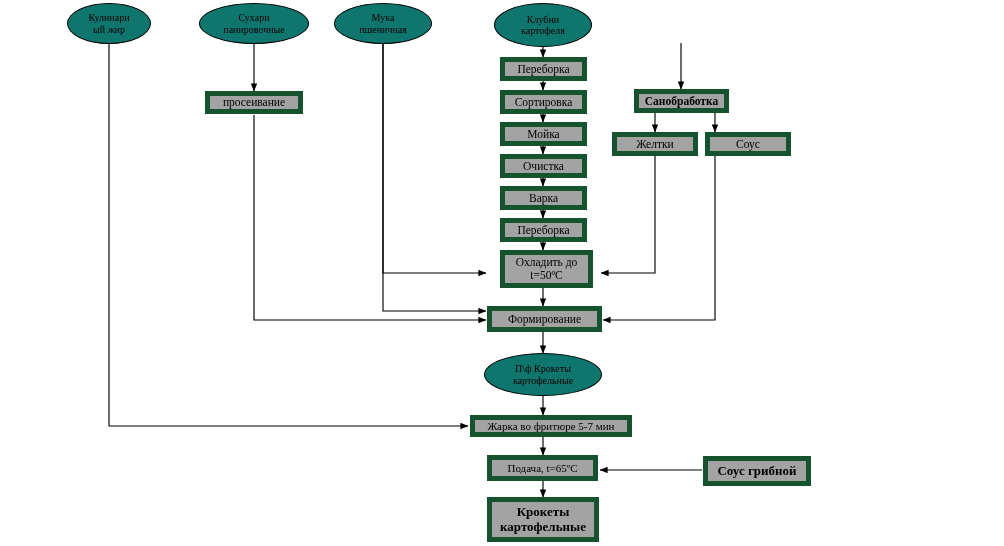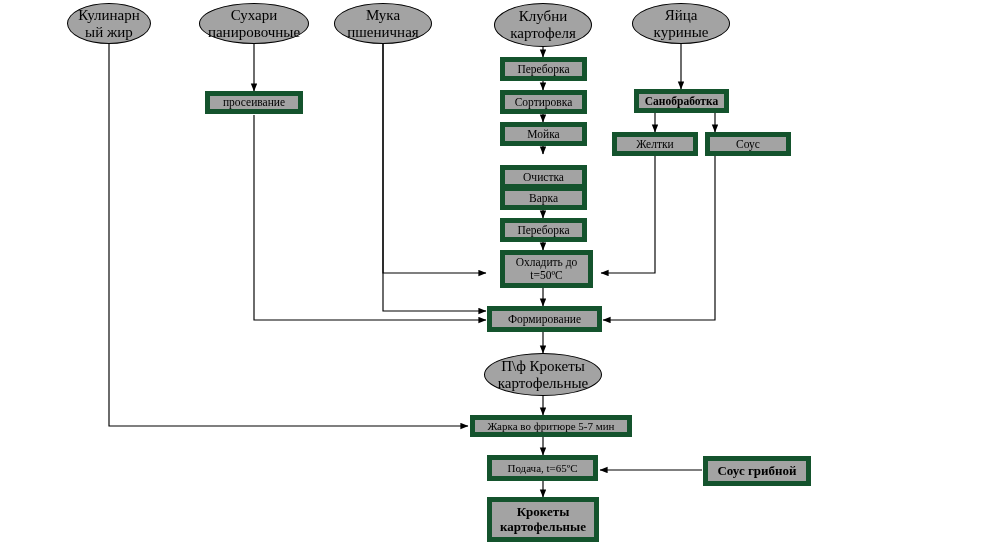--- a/index.html
+++ b/index.html
@@ -35,22 +35,22 @@
     white-space: pre-line;
   }
   .box {
     border: 5px solid #14532d;
     background: #a3a3a3;
     font-size: 11.5px;
   }
   .ellipse {
     border: 1px solid #000000;
     border-radius: 50%;
-    background: #a3a3a3;
-    font-size: 15px;
+    background: #0f766e;
+    font-size: 10px;
   }
   .bold {
     font-weight: bold;
     font-size: 13px;
   }
   .small {
     font-size: 11px;
   }
 </style>
 </head>
@@ -102,32 +102,30 @@
 
   <div class="node ellipse" style="left:199px; top:3px; width:110px; height:41px;">Сухари
 панировочные</div>
 
   <div class="node ellipse" style="left:334px; top:3px; width:98px; height:41px;">Мука
 пшеничная</div>
 
   <div class="node ellipse" style="left:494px; top:3px; width:98px; height:44px;">Клубни
 картофеля</div>
 
-  <div class="node ellipse" style="left:632px; top:3px; width:98px; height:41px;">Яйца
-куриные</div>
 
   <div class="node box" style="left:205px; top:91px; width:98px; height:23px;">просеивание</div>
 
   <div class="node box" style="left:500px; top:57px; width:87px; height:24px;">Переборка</div>
 
   <div class="node box" style="left:500px; top:90px; width:87px; height:24px;">Сортировка</div>
 
   <div class="node box" style="left:500px; top:122px; width:87px; height:24px;">Мойка</div>
 
-  <div class="node box" style="left:500px; top:165px; width:87px; height:24px;">Очистка</div>
+  <div class="node box" style="left:500px; top:154px; width:87px; height:24px;">Очистка</div>
 
   <div class="node box" style="left:500px; top:186px; width:87px; height:24px;">Варка</div>
 
   <div class="node box" style="left:500px; top:218px; width:87px; height:24px;">Переборка</div>
 
   <div class="node box" style="left:500px; top:250px; width:93px; height:38px;">Охладить до
 t=50ºC</div>
 
   <div class="node box" style="left:634px; top:89px; width:95px; height:24px;font-weight:bold;">Санобработка</div>
 

